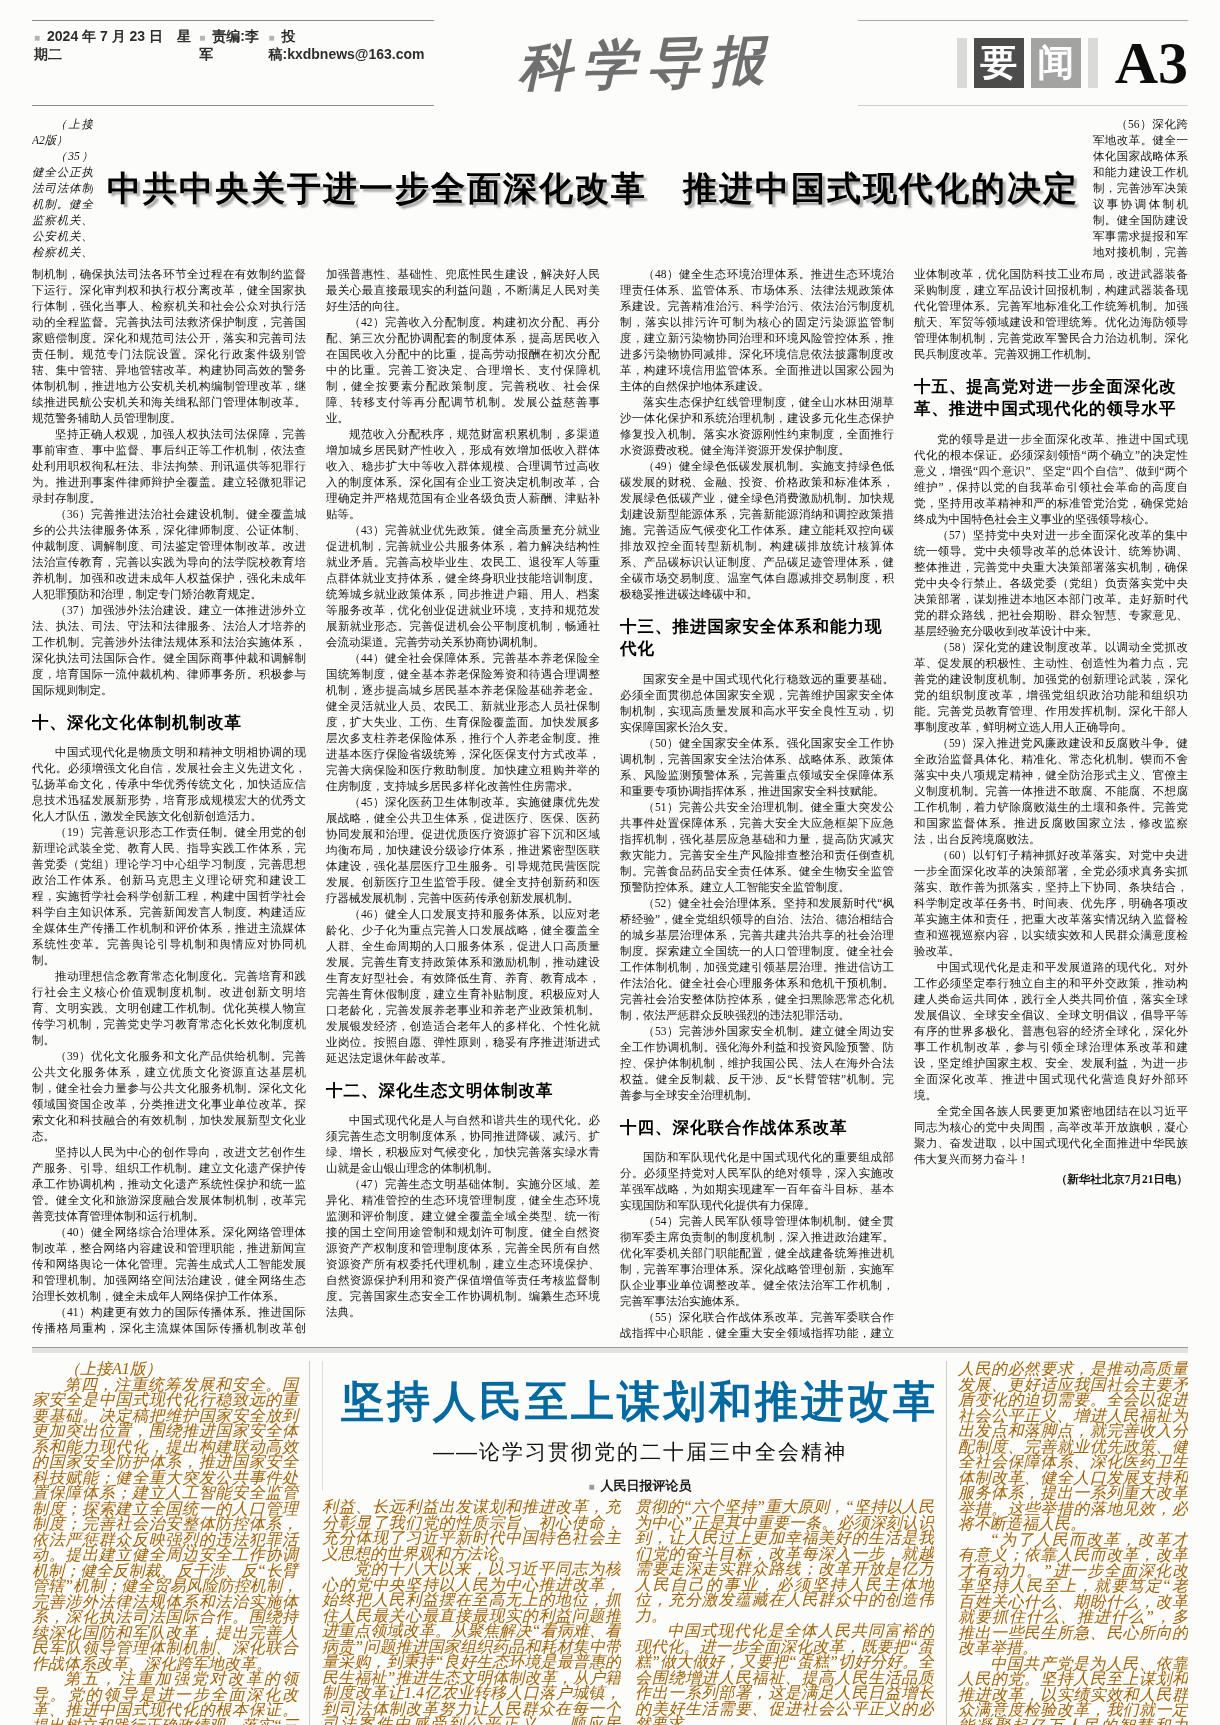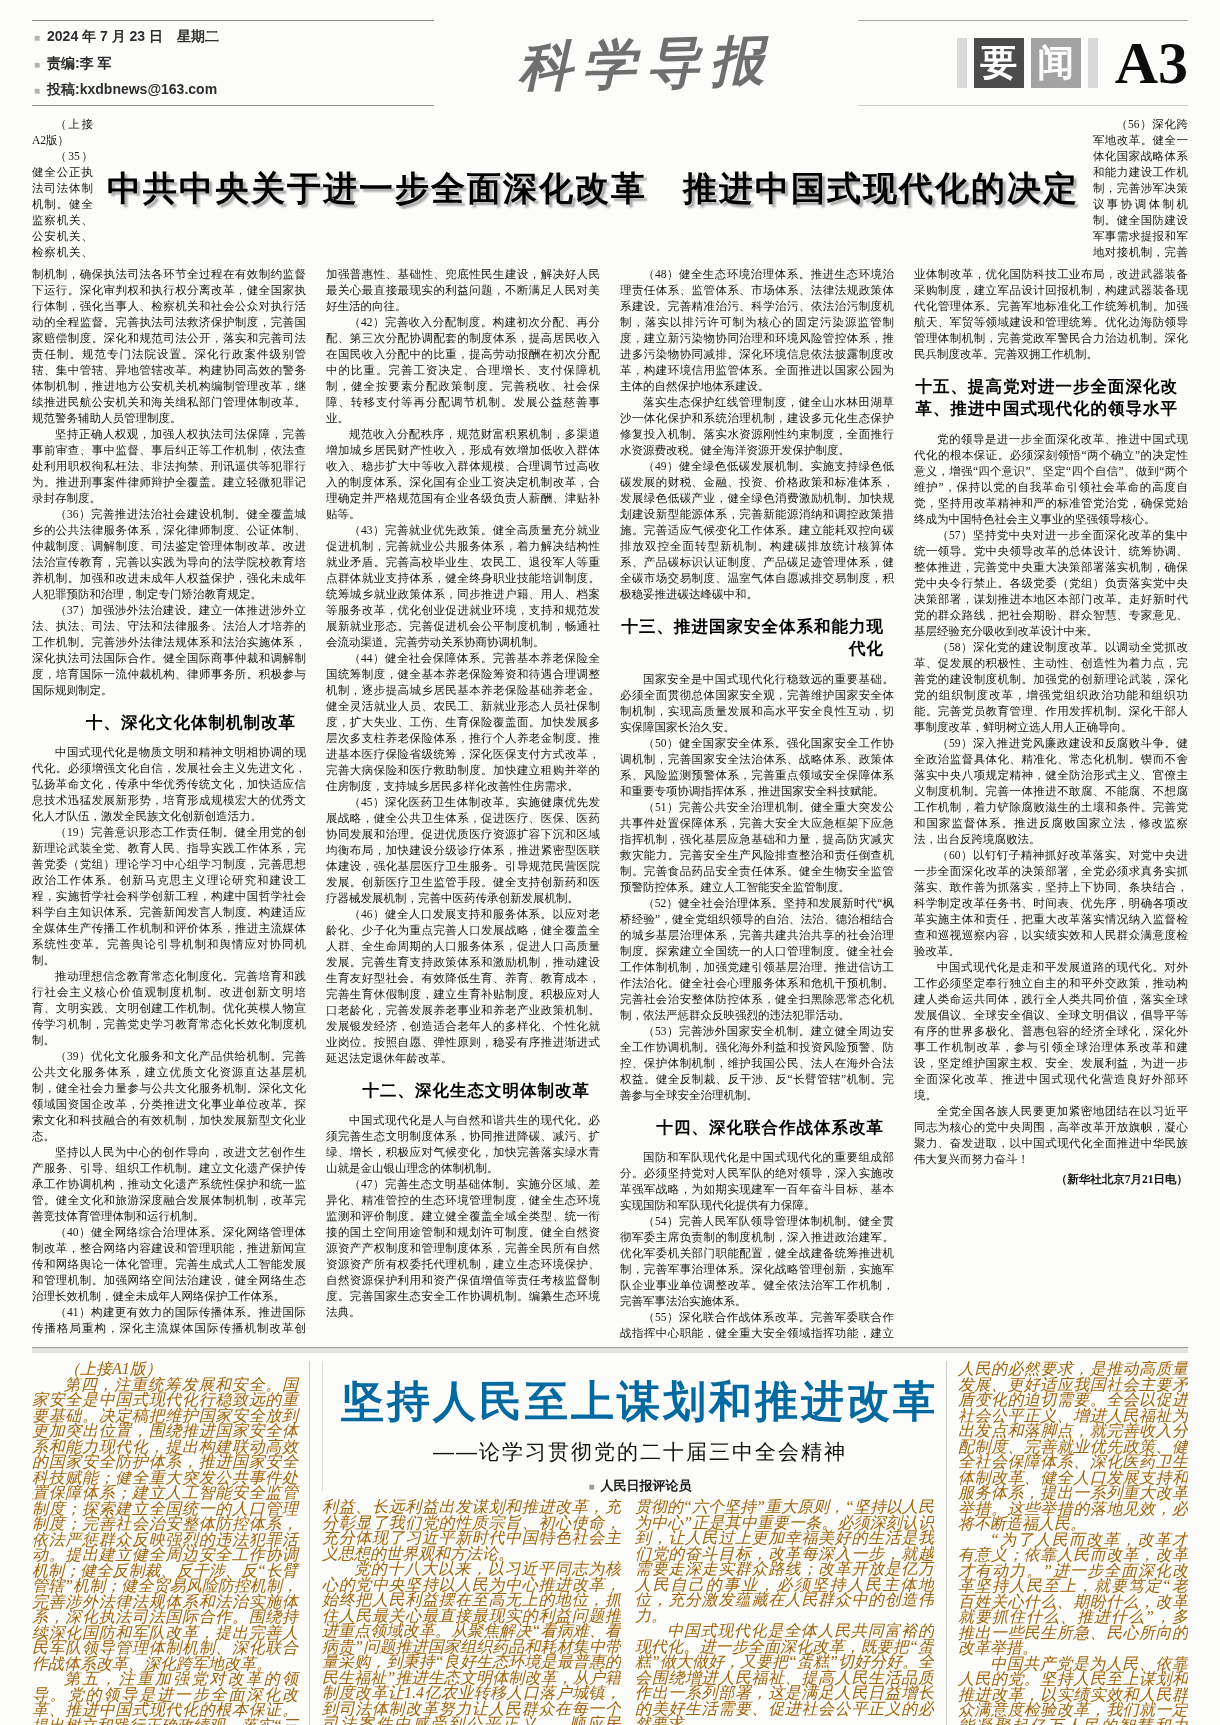--- a/index.html
+++ b/index.html
@@ -3,47 +3,47 @@
 <meta charset="utf-8">
 <style>
   html,body{margin:0;padding:0;background:#e9e9e6;}
   .page{width:1220px;height:1725px;margin:0 auto;background:#fcfcfa;box-sizing:border-box;
         padding:20px 32px 0 32px;overflow:hidden;color:#1b1b1b;
         font-family:"Liberation Serif","DejaVu Serif",serif;}
   
   .hd{display:flex;height:86px;align-items:stretch;}
   .pubinfo{width:398px;border-top:1px solid #8a8a8a;border-bottom:1px solid #8a8a8a;
            padding:7px 2px 6px 2px;font-family:"Liberation Sans","DejaVu Sans",sans-serif;
-           font-weight:bold;font-size:14px;color:#2d2d2d;display:flex;flex-direction:column;justify-content:space-between;}
+           font-weight:bold;font-size:14px;color:#2d2d2d;display:flex;justify-content:space-between;}
   .sq{color:#b3b3b3;font-size:10px;margin-right:7px;font-style:normal;}
   .masthead{flex:1;text-align:center;font-family:"DejaVu Serif","Liberation Serif",serif;
             font-style:italic;font-weight:bold;font-size:54px;color:#6f6f6f;letter-spacing:10px;
             line-height:86px;transform:rotate(-1.5deg);}
   .edition{width:330px;display:flex;align-items:center;justify-content:flex-end;
            border-top:1px solid #a8a8a8;border-bottom:1px solid #cfcfcf;padding:8px 0;gap:7px;}
   .strip{width:10px;height:50px;background:#dadada;}
   .badge{width:50px;height:50px;display:flex;align-items:center;justify-content:center;
          font-size:37px;font-weight:bold;color:#fff;font-family:"Liberation Sans",sans-serif;}
   .b1{background:#4c4c4c;}
   .b2{background:#a3a3a3;}
   .pageno{font-family:"Liberation Serif",serif;font-size:60px;font-weight:bold;color:#0d0d0d;
           line-height:1;margin-left:10px;}
   
   .toprow{display:flex;gap:14px;margin-top:10px;height:146px;}
-  .colnarrow{width:132px;overflow:hidden;}
+  .colnarrow{width:132px;overflow:hidden;font-style:italic;}
   .colnarrow2{width:206px;overflow:hidden;}
   .headline{flex:1;align-self:center;text-align:center;margin:0;
             font-family:"Liberation Sans","DejaVu Sans",sans-serif;font-size:34px;font-weight:900;
             letter-spacing:2px;color:#000;text-shadow:3px 3px 2px #aaa;white-space:nowrap;}
   .cols{display:flex;gap:20px;height:1072px;margin-top:4px;}
   .cols .col{flex:1;overflow:hidden;}
   .bp{margin:0;text-indent:2em;text-align:justify;font-size:11.5px;line-height:16px;color:#161616;}
   .bp0{text-indent:0;}
   .sh{font-family:"Liberation Sans","DejaVu Sans",sans-serif;font-weight:bold;font-size:16.5px;
-      text-align:right;margin:13px 10px 11px 0;letter-spacing:1px;color:#000;line-height:1.35;}
+      text-align:left;margin:13px 4px 11px 0;letter-spacing:1px;color:#000;line-height:1.35;}
   .att{text-align:right;font-weight:bold;margin-top:4px;}
   
   .divider{height:5px;border-top:1px solid #9b9b9b;background:#e2e2e0;margin:9px 0 8px 0;}
   
   .bottom{display:flex;gap:12px;height:384px;overflow:hidden;}
   .bleft{width:266px;border-right:1px solid #ccc;padding-right:11px;overflow:hidden;}
   .bright{width:230px;border-left:1px solid #ccc;padding-left:11px;overflow:hidden;}
   .bmid{flex:1;display:flex;flex-direction:column;overflow:hidden;}
   .bmidtop{display:flex;gap:10px;height:130px;}
   .bintro{width:126px;overflow:hidden;border-left:1px solid #ddd;padding-left:8px;}

